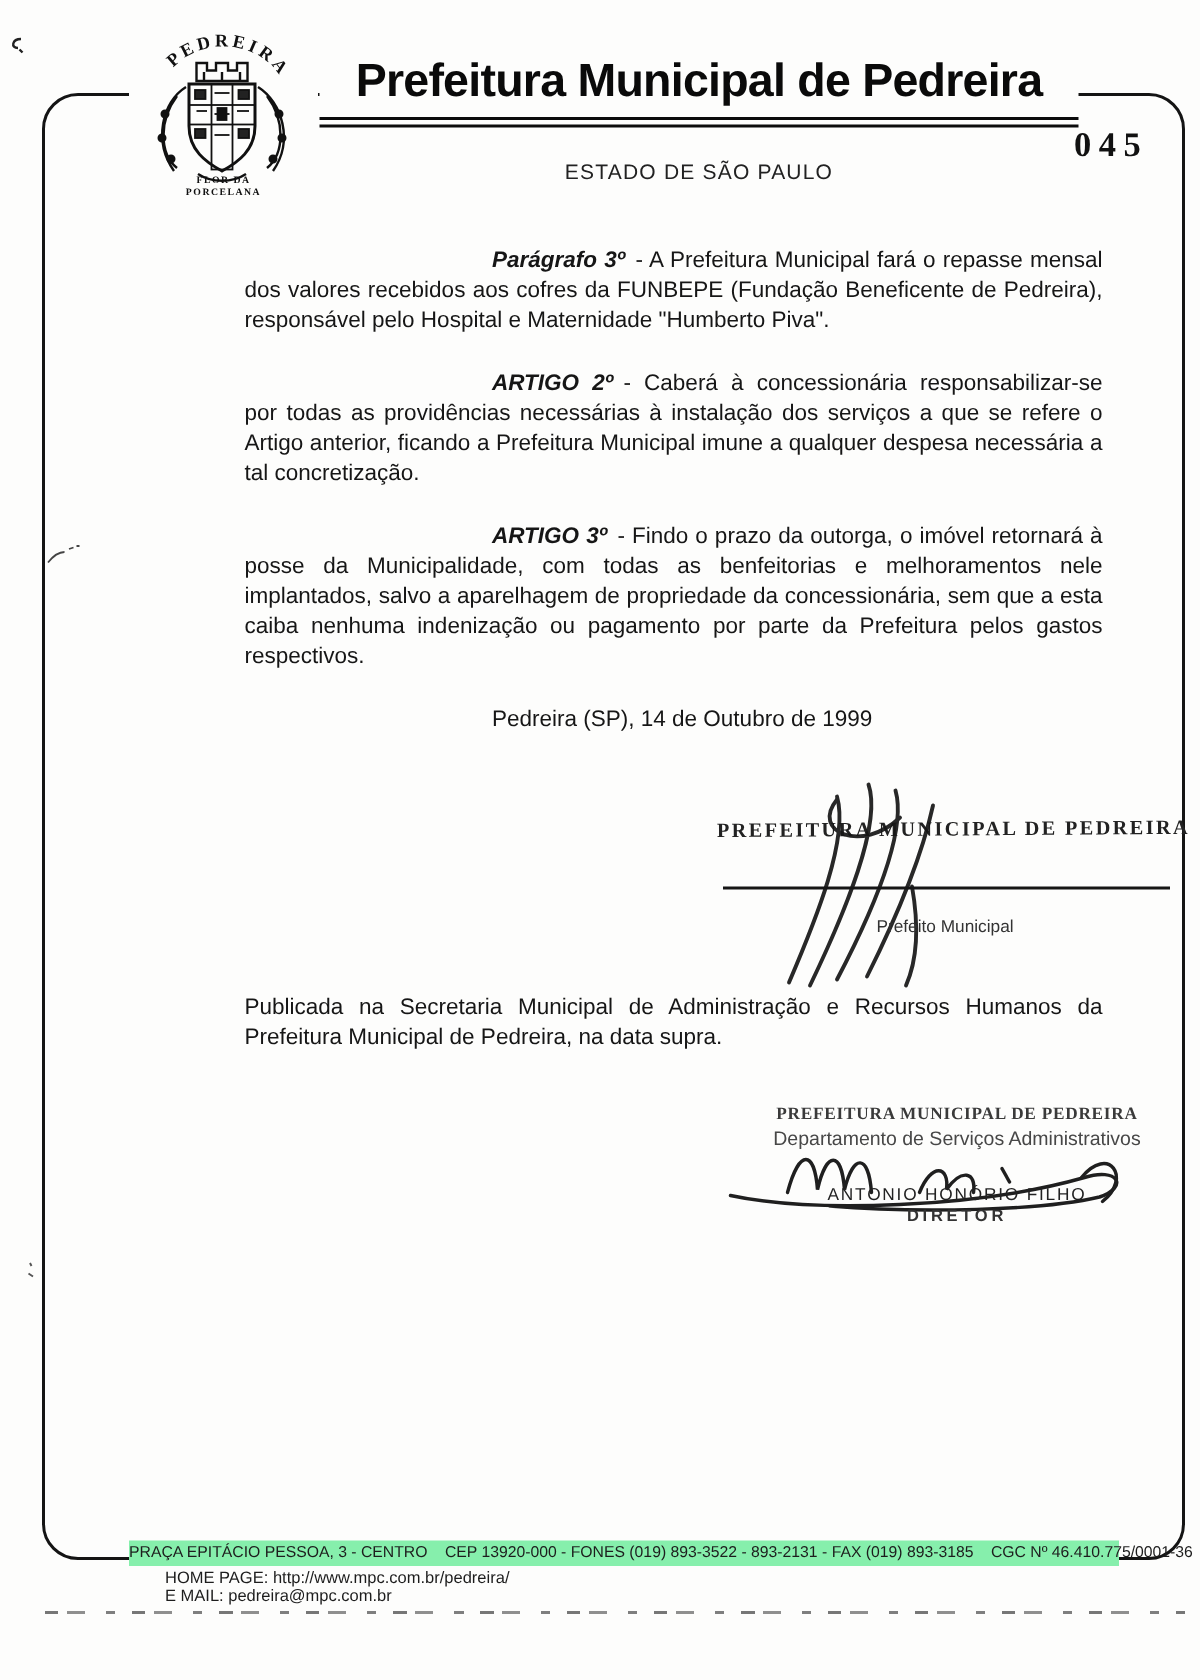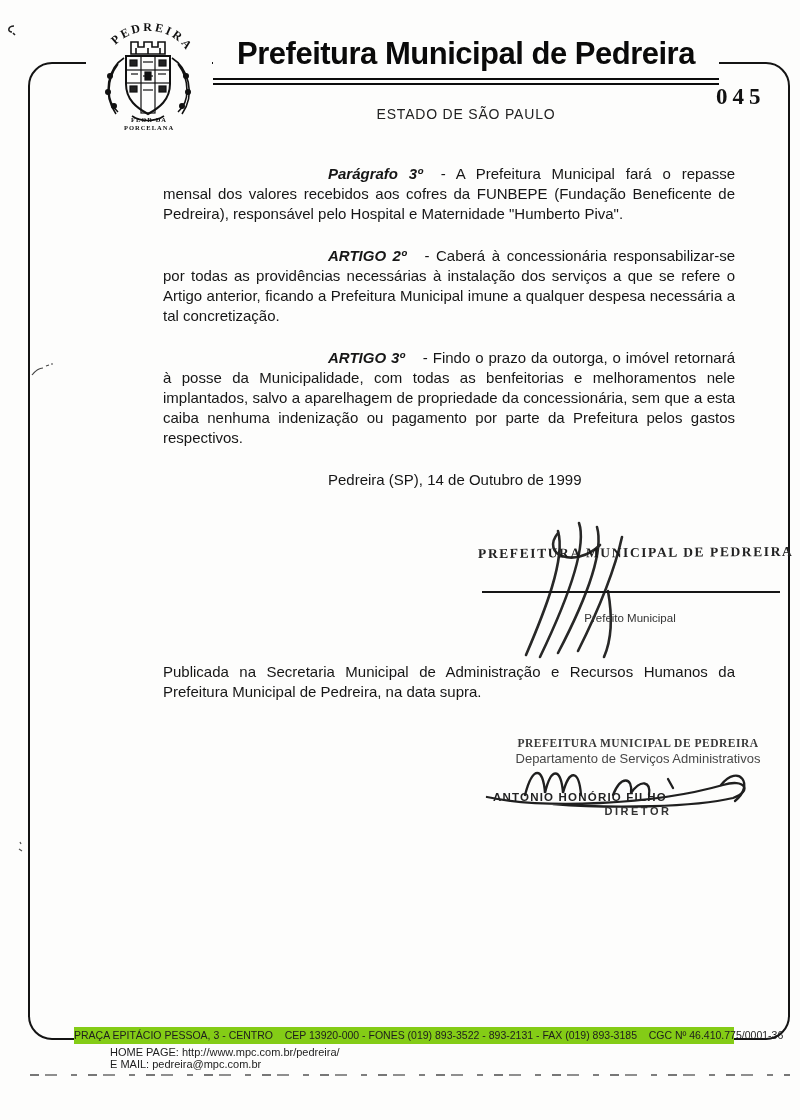--- a/index.html
+++ b/index.html
@@ -32,21 +32,21 @@
     position:absolute; left:716px; top:84px; width:70px;
     font-family:Liberation Serif, serif; font-weight:bold;
     font-size:23px; letter-spacing:5px; color:#111;
   }
   
   .bodytext {
     position:absolute; left:163px; top:164px; width:572px;
     font-size:15px; line-height:20px; text-align:justify; color:#161616;
   }
   .bodytext p { text-indent:165px; margin-bottom:22px; }
-  .plabel { font-weight:bold; font-style:italic; margin-right:18px; }
+  .plabel { font-weight:bold; font-style:italic; margin-right:7px; }
   .date-line { margin-left:165px; margin-top:4px; font-size:15px; }
   .publication {
     position:absolute; left:163px; top:662px; width:572px;
     font-size:15px; line-height:20px; text-align:justify; color:#161616;
   }
   
   .sig1 { position:absolute; left:478px; top:515px; width:304px; height:148px; }
   .sig1 .stamp {
     position:absolute; left:0; top:30px; width:100%; text-align:center;
     font-family:"Liberation Serif", serif; font-weight:600; font-size:13.5px;
@@ -67,32 +67,32 @@
   .sig2 .stamp1 {
     position:absolute; left:0; top:4px; width:100%; text-align:center;
     font-family:"Liberation Serif", serif; font-weight:bold; font-size:11.5px;
     letter-spacing:0.5px; color:#3a3a3a; white-space:nowrap;
   }
   .sig2 .stamp2 {
     position:absolute; left:0; top:18px; width:100%; text-align:center;
     font-size:13px; color:#474747; white-space:nowrap;
   }
   .sig2 .name {
-    position:absolute; left:0; top:58px; width:100%; text-align:left;
-    font-weight:bold; font-size:11.5px; letter-spacing:1.2px; color:#222; white-space:nowrap;
+    position:absolute; left:0; top:58px; width:100%; text-align:center;
+    font-weight:normal; font-size:11.5px; letter-spacing:1.2px; color:#222; white-space:nowrap;
   }
   .sig2 .role {
     position:absolute; left:0; top:72px; width:100%; text-align:center;
     font-weight:bold; font-size:11px; letter-spacing:2.5px; color:#333;
   }
   .sig2 svg { position:absolute; left:-10px; top:24px; }
   
   .footer-line1 {
-    position:absolute; left:74px; top:1027px; width:660px; height:17px;
-    background:#84cc16; font-size:10.5px; line-height:17px; color:#1d1d1d;
+    position:absolute; left:86px; top:1027px; width:660px; height:17px;
+    background:#86efac; font-size:10.5px; line-height:17px; color:#1d1d1d;
     white-space:pre; text-align:center;
   }
   .footer-line2 {
     position:absolute; left:110px; top:1046px; width:640px;
     display:flex; justify-content:space-between;
     font-size:11px; color:#1d1d1d;flex-direction:column;
   }
   .dashed-rule {
     position:absolute; left:30px; top:1074px; width:760px; height:2px; opacity:.75;
     background:repeating-linear-gradient(90deg,#4a4a4a 0 9px,transparent 9px 15px,#6a6a6a 15px 27px,transparent 27px 41px,#555 41px 47px,transparent 47px 58px);

